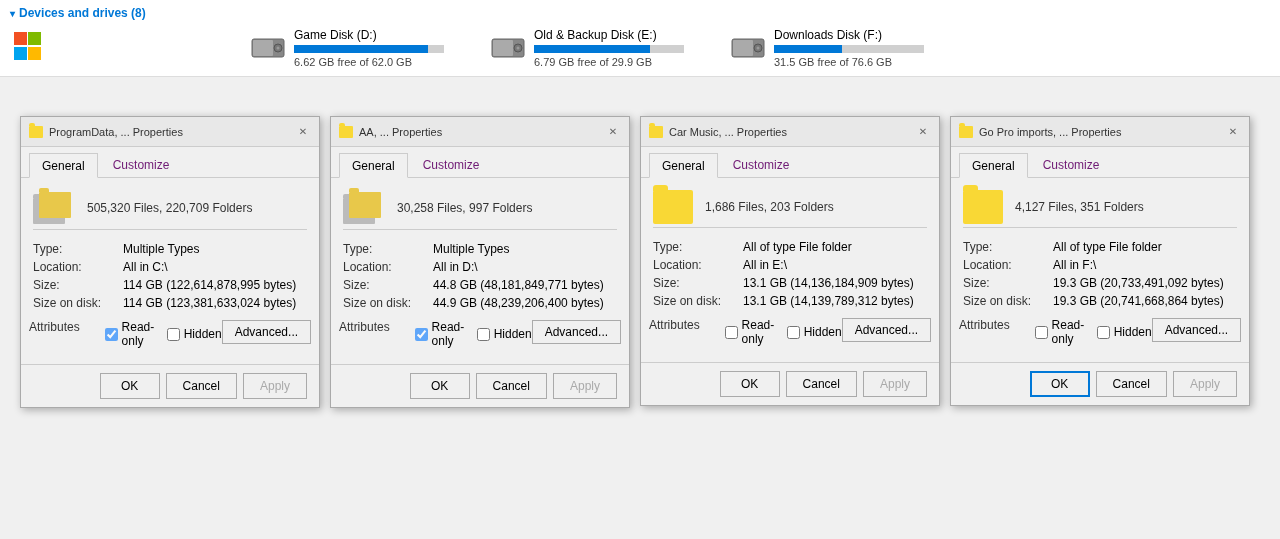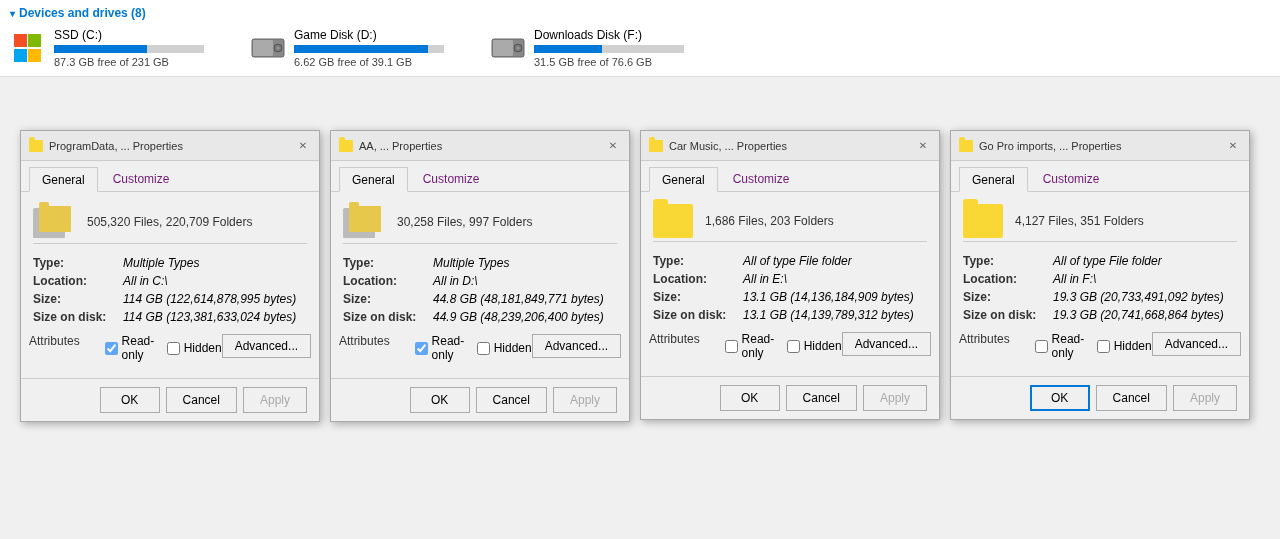--- a/index.html
+++ b/index.html
@@ -77,21 +77,21 @@
     .drive-free {
       font-size: 11px;
       color: #444;
     }
 
     
     .dialogs-container {
       display: flex;
       gap: 0;
       position: absolute;
-      top: 130px;
+      top: 116px;
       left: 20px;
       align-items: flex-start;
     }
 
     
     .dialog {
       background: #f0f0f0;
       border: 1px solid #aaa;
       box-shadow: 2px 2px 8px rgba(0,0,0,0.3);
       width: 300px;
@@ -209,25 +209,23 @@
     }
     .props-row {
       display: flex;
       margin-bottom: 4px;
       font-size: 12px;
     }
     .props-label {
       width: 90px;
       color: #333;
       flex-shrink: 0;
-      font-weight: bold;
     }
     .props-value {
       color: #000;
-      font-style: italic;
     }
     .attributes-section {
       margin-top: 10px;
     }
     .attr-row {
       display: flex;
       align-items: center;
       justify-content: center;
       margin-bottom: 4px;
     }
@@ -350,55 +348,65 @@
   <div class="drives-row" id="drives-row">
       <div class="drive-item">
     <div class="drive-icon ssd">
       <div class="win-logo">
         <div class="win-logo-quad"></div>
         <div class="win-logo-quad"></div>
         <div class="win-logo-quad"></div>
         <div class="win-logo-quad"></div>
       </div>
     </div>
-    <div class="drive-details">
-      <div class="drive-name">SSD (C:)</div>
-      <div class="drive-bar-container">
-        <div class="drive-bar" style="width:62%; background:#0078d7;"></div>
-      </div>
-      <div class="drive-free">87.3 GB free of 231 GB</div>
-    </div>
   </div>
       <div class="drive-item">
     <div class="drive-icon">
       <svg width="34" height="26" viewBox="0 0 34 26">
         <rect x="1" y="4" width="32" height="18" rx="2" fill="#888" stroke="#666" stroke-width="1"></rect>
         <rect x="2" y="5" width="20" height="16" rx="1" fill="#aaa"></rect>
         <circle cx="27" cy="13" r="4" fill="#777" stroke="#555" stroke-width="1"></circle>
         <circle cx="27" cy="13" r="1.5" fill="#999"></circle>
       </svg>
     </div>
     <div class="drive-details">
       <div class="drive-name">Game Disk (D:)</div>
       <div class="drive-bar-container">
         <div class="drive-bar" style="width:89%; background:#0078d7;"></div>
       </div>
-      <div class="drive-free">6.62 GB free of 39.1 GB</div>
+      <div class="drive-free">6.62 GB free of 62.0 GB</div>
     </div>
   </div>
       <div class="drive-item">
     <div class="drive-icon">
       <svg width="34" height="26" viewBox="0 0 34 26">
         <rect x="1" y="4" width="32" height="18" rx="2" fill="#888" stroke="#666" stroke-width="1"></rect>
         <rect x="2" y="5" width="20" height="16" rx="1" fill="#aaa"></rect>
         <circle cx="27" cy="13" r="4" fill="#777" stroke="#555" stroke-width="1"></circle>
         <circle cx="27" cy="13" r="1.5" fill="#999"></circle>
       </svg>
     </div>
     <div class="drive-details">
+      <div class="drive-name">Old &amp; Backup Disk (E:)</div>
+      <div class="drive-bar-container">
+        <div class="drive-bar" style="width:77%; background:#0078d7;"></div>
+      </div>
+      <div class="drive-free">6.79 GB free of 29.9 GB</div>
+    </div>
+  </div>
+      <div class="drive-item">
+    <div class="drive-icon">
+      <svg width="34" height="26" viewBox="0 0 34 26">
+        <rect x="1" y="4" width="32" height="18" rx="2" fill="#888" stroke="#666" stroke-width="1"></rect>
+        <rect x="2" y="5" width="20" height="16" rx="1" fill="#aaa"></rect>
+        <circle cx="27" cy="13" r="4" fill="#777" stroke="#555" stroke-width="1"></circle>
+        <circle cx="27" cy="13" r="1.5" fill="#999"></circle>
+      </svg>
+    </div>
+    <div class="drive-details">
       <div class="drive-name">Downloads Disk (F:)</div>
       <div class="drive-bar-container">
         <div class="drive-bar" style="width:45%; background:#0078d7;"></div>
       </div>
       <div class="drive-free">31.5 GB free of 76.6 GB</div>
     </div>
   </div>
     </div>
 </div>
 

